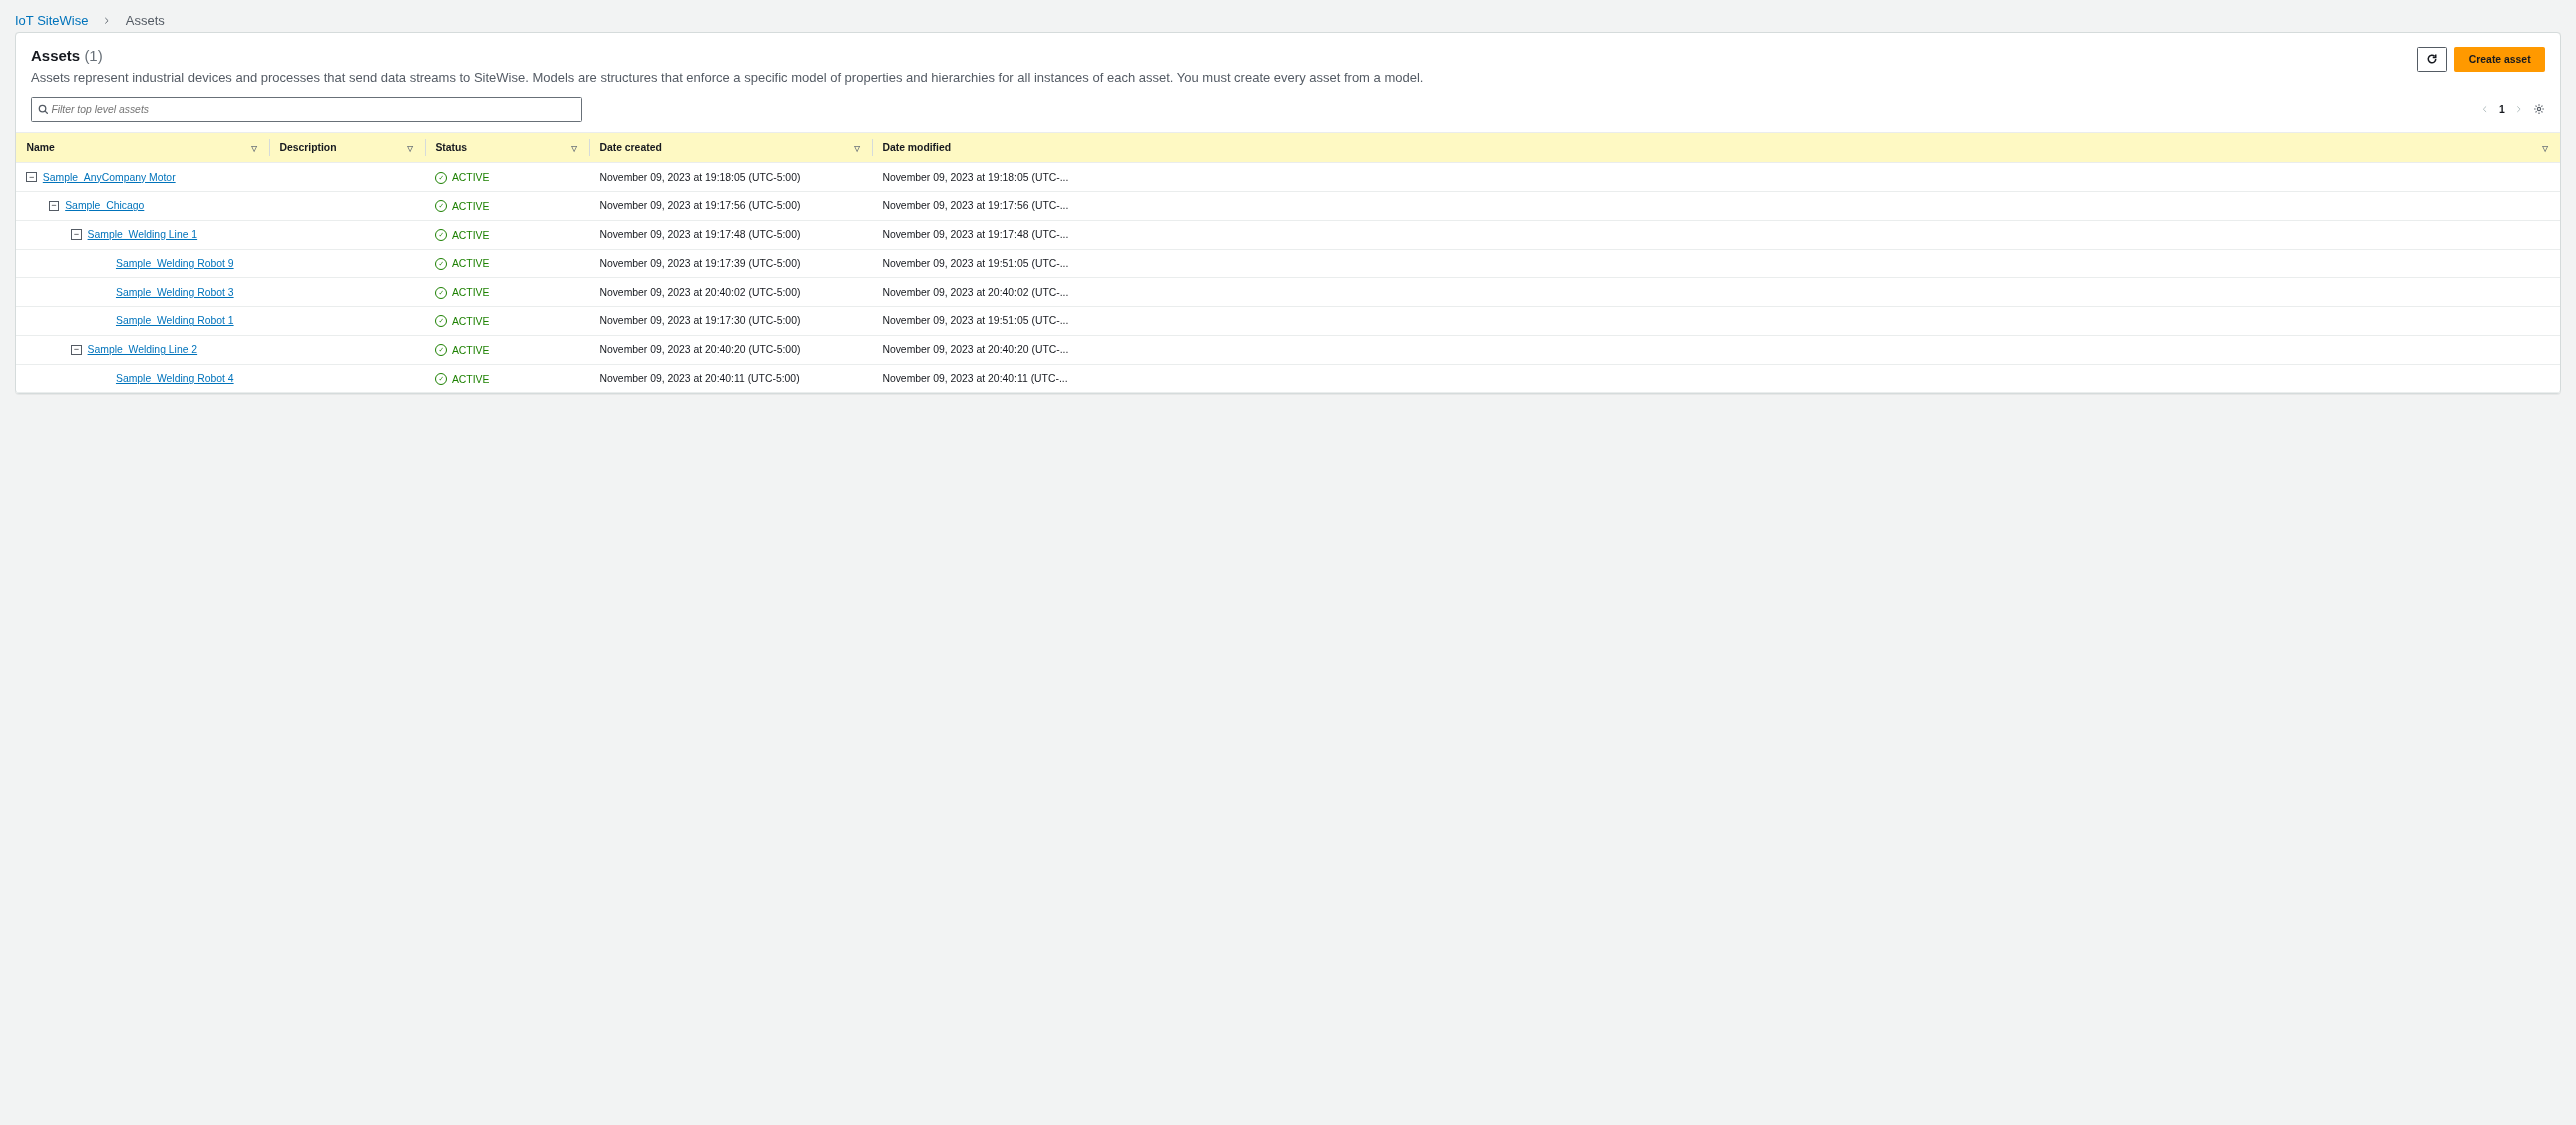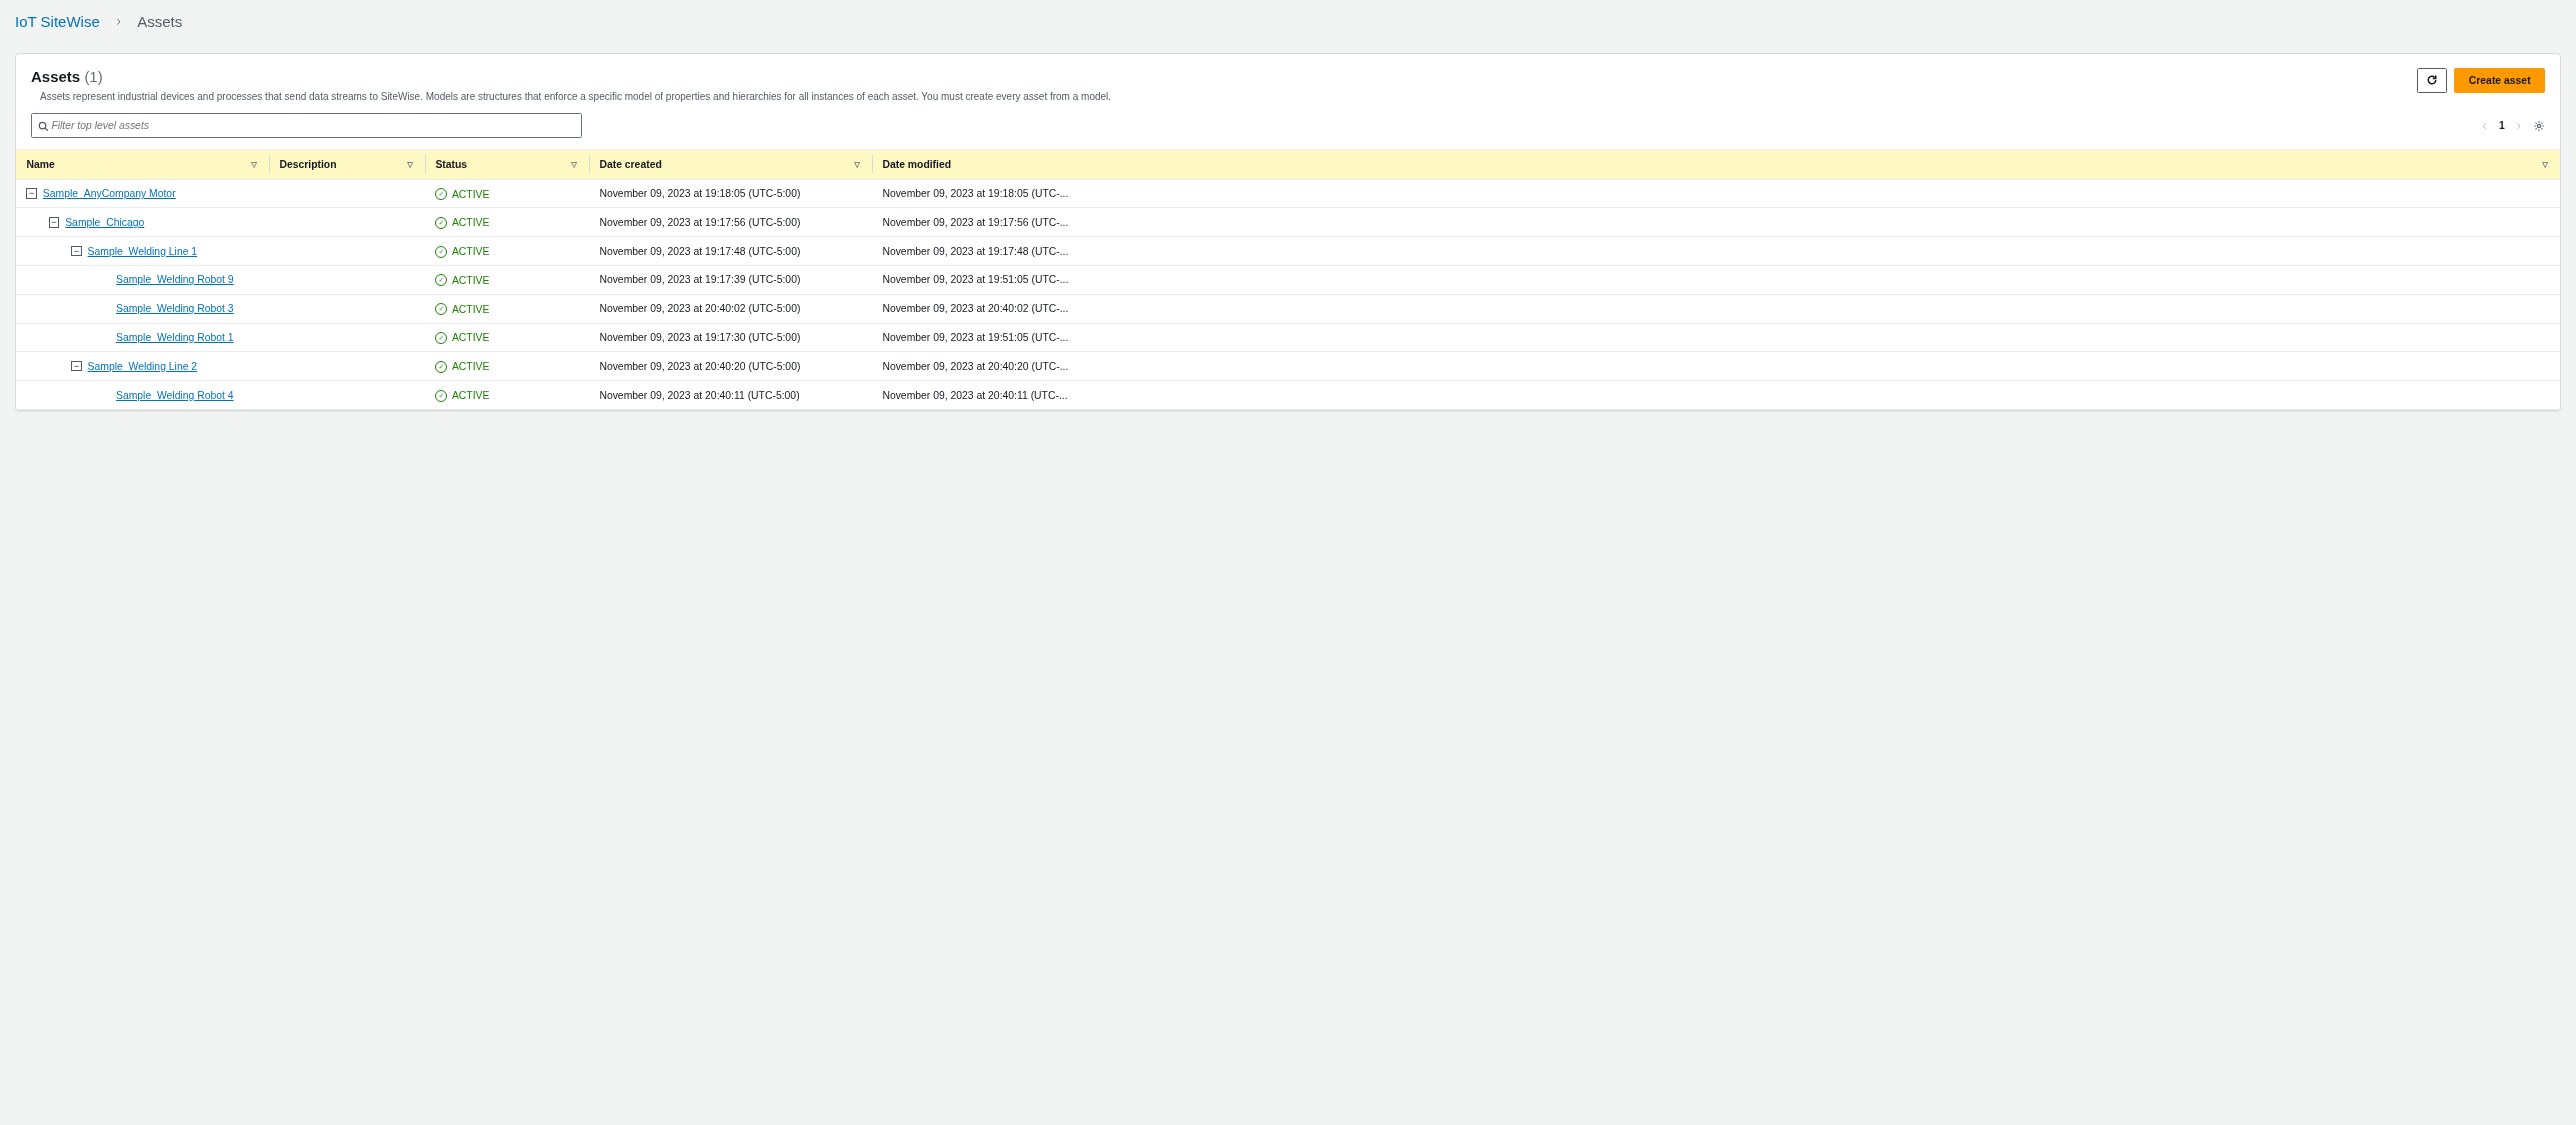--- a/index.html
+++ b/index.html
@@ -9,22 +9,22 @@
     color: #16191f;
     font-size: 10.4px;
   }
   .page {
     padding: 13.4px 15px;
   }
   .breadcrumb {
     display: flex;
     align-items: center;
     gap: 15px;
-    margin-bottom: 23px;
-    font-size: 15px;
+    margin-bottom: 4px;
+    font-size: 13px;
   }
   .breadcrumb a {
     color: #0073bb;
     text-decoration: none;
   }
   .breadcrumb .chev { color: #545b64; }
   .breadcrumb .current { color: #545b64; }
 
   .panel {
     background: #fff;
@@ -41,25 +41,24 @@
   }
   .panel-title-wrap { flex: 1; }
   .panel-title {
     font-size: 15px;
     font-weight: 700;
     color: #16191f;
     margin-bottom: 4.5px;
   }
   .panel-title .count { color: #687078; font-weight: 400; }
   .panel-desc {
-    font-size: 10px;
+    font-size: 13px;
     color: #545b64;
     line-height: 1.5;
     max-width: 100%;
-    margin-left: 9px;
   }
   .panel-actions {
     display: flex;
     gap: 7.4px;
     align-items: flex-start;
   }
   .btn {
     display: inline-flex;
     align-items: center;
     justify-content: center;

